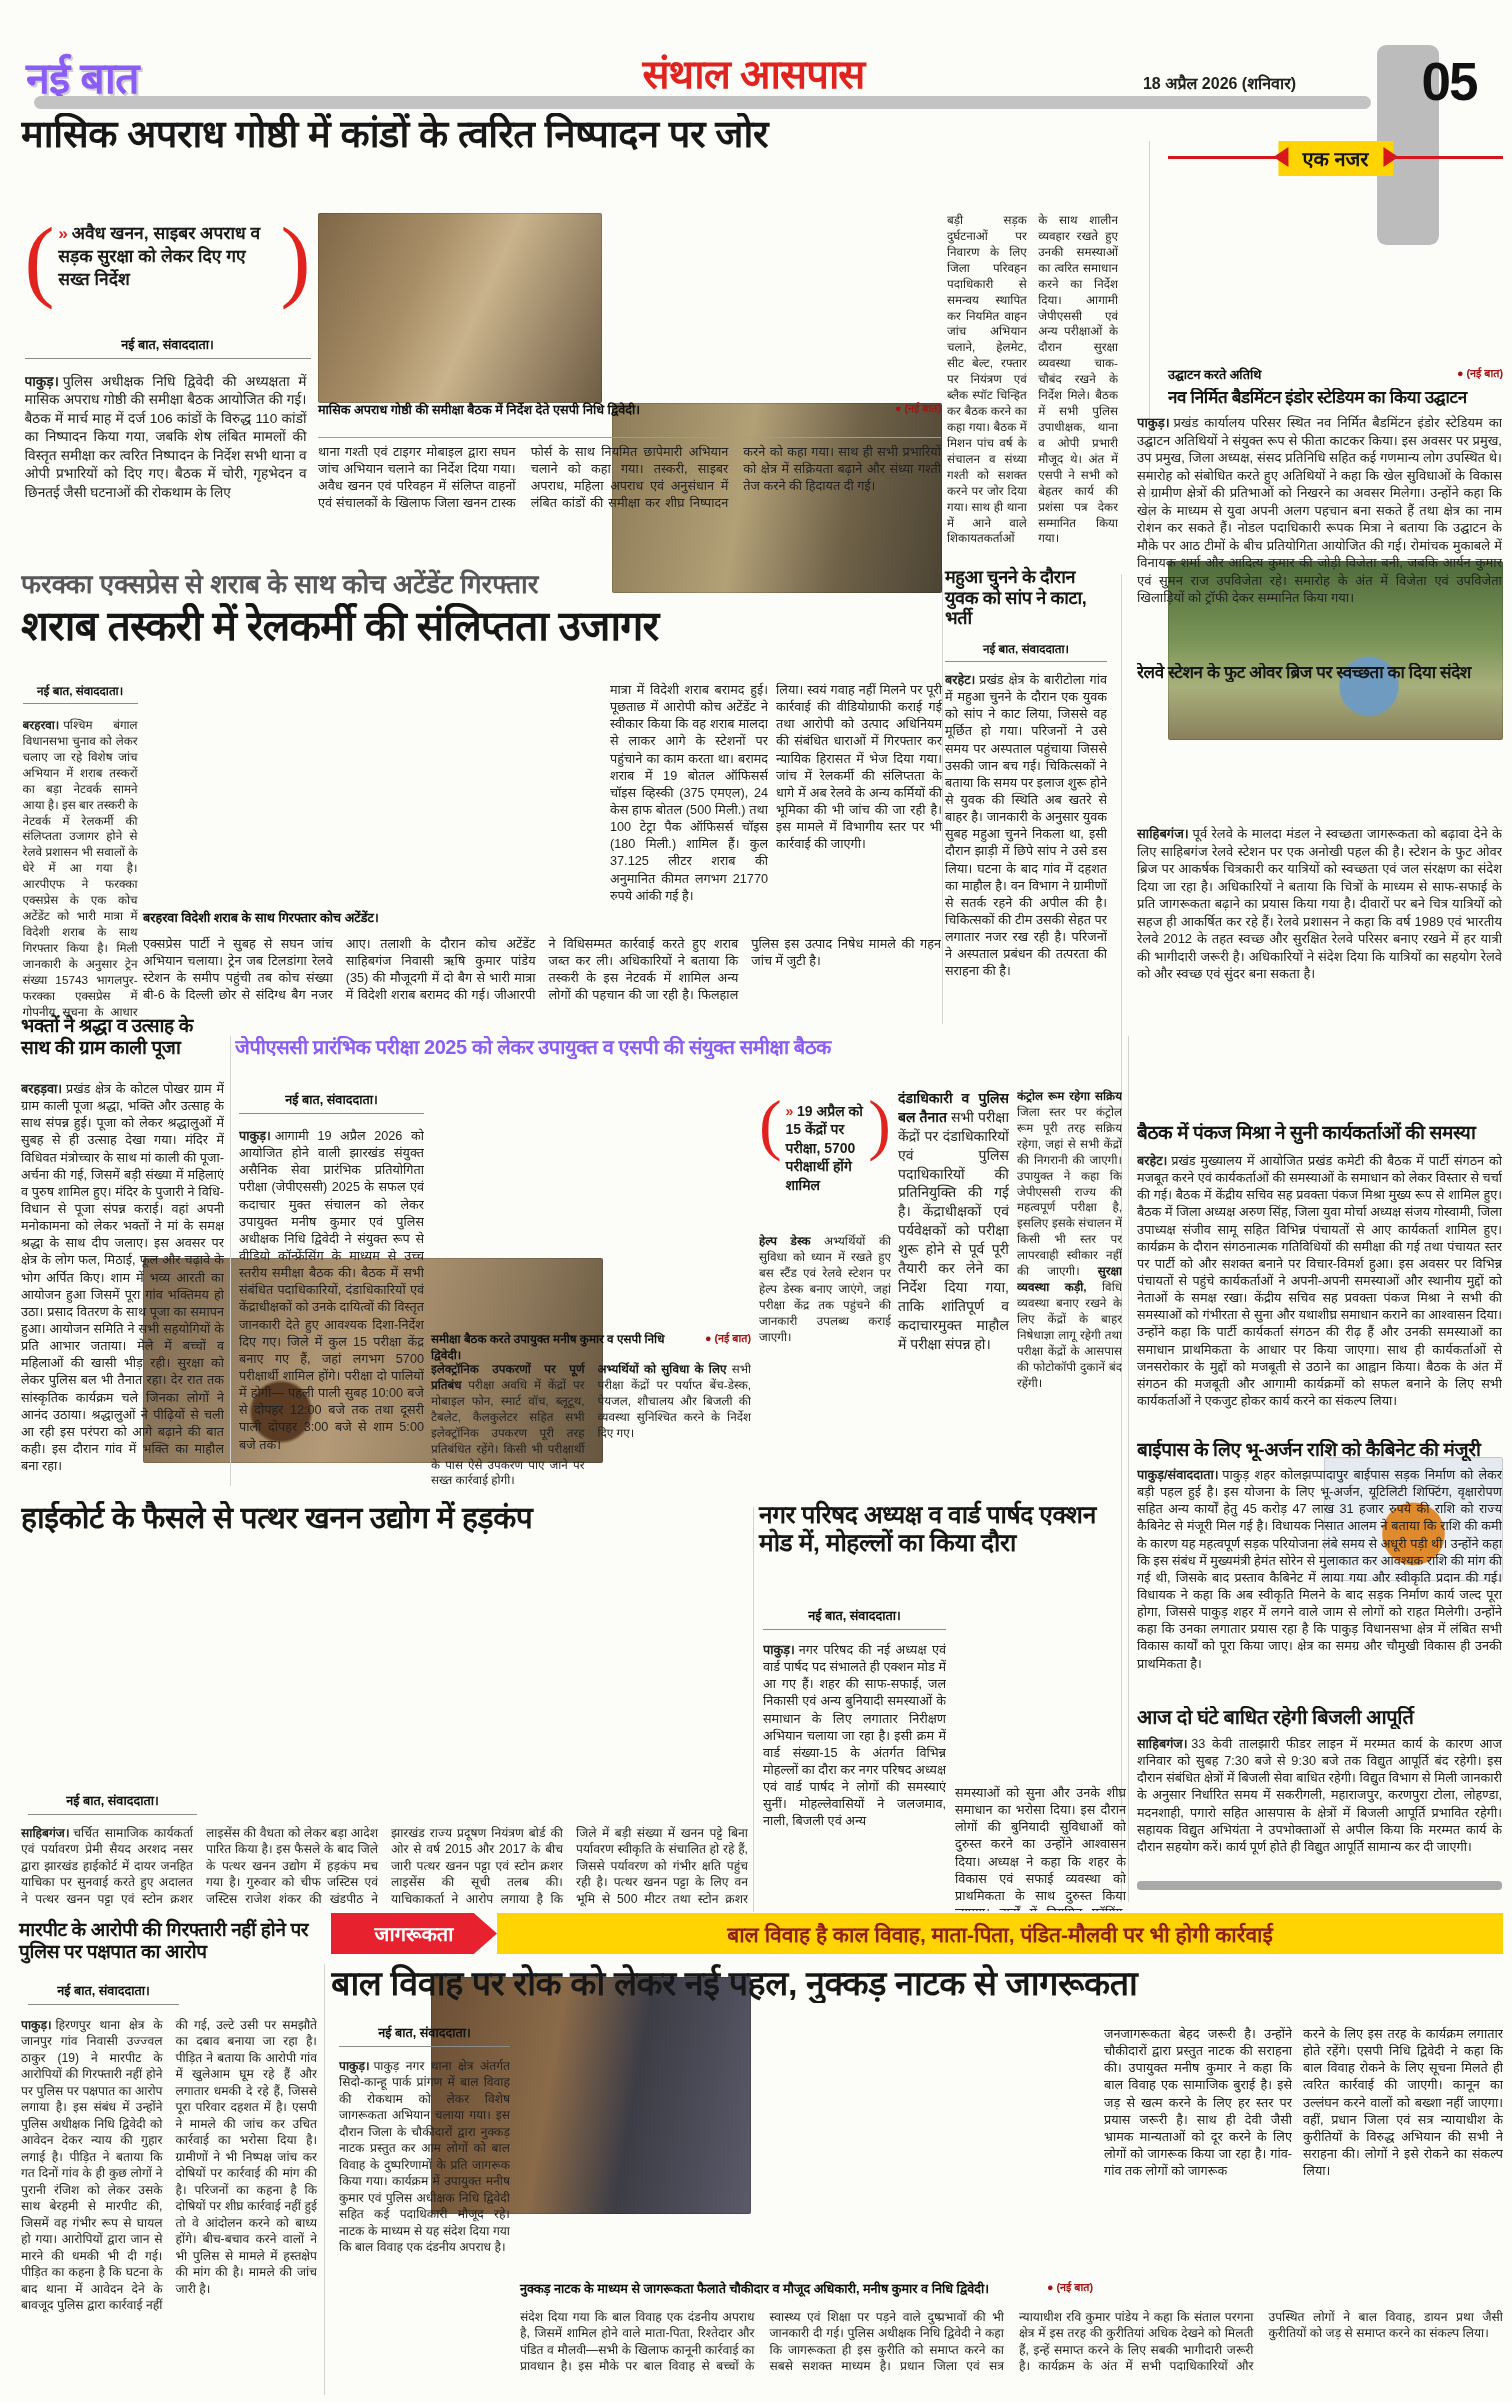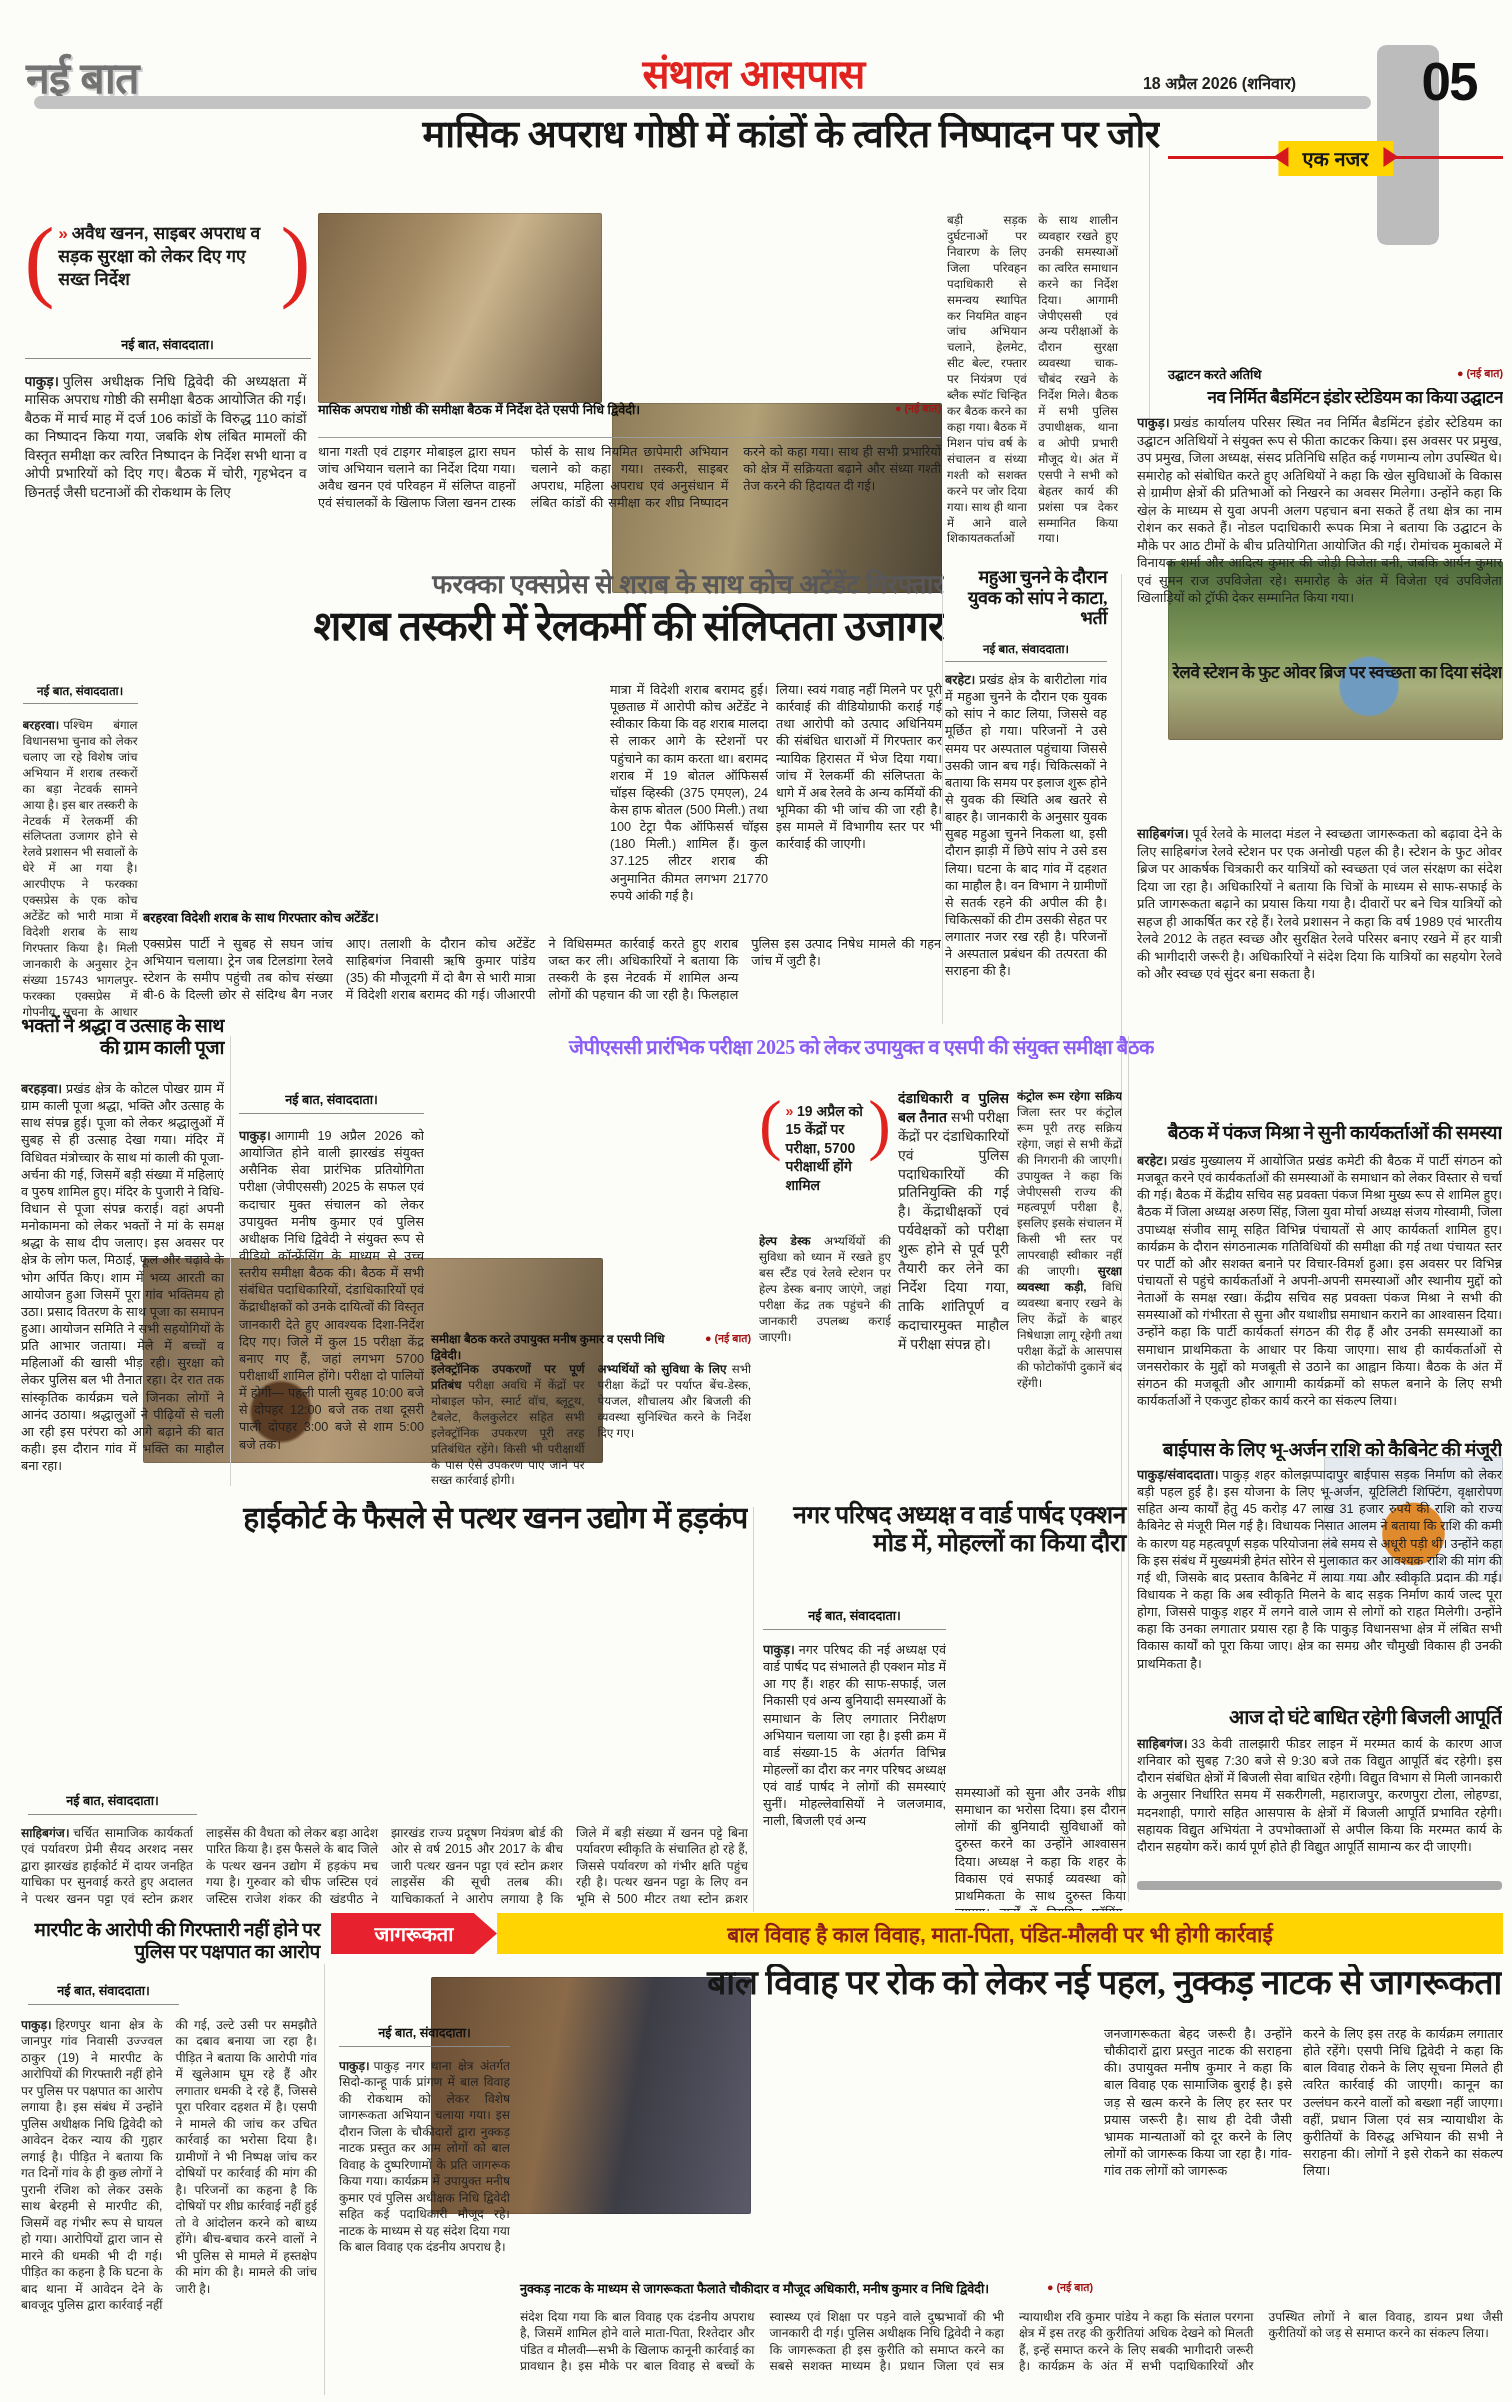--- a/index.html
+++ b/index.html
@@ -1,34 +1,34 @@
 <!DOCTYPE html>
 <html style="font-size:15px"><head>
 <meta charset="utf-8">
 <style>
   html,body{margin:0;padding:0;background:#9a9a9a;}
   .page{position:relative;width:1512px;height:2402px;background:#fcfcf8;margin:0 auto;overflow:hidden;
         font-family:"Liberation Sans","DejaVu Sans",sans-serif;color:#1e1e1e;}
   .abs{position:absolute;}
   .hl{font-weight:800;color:#171717;line-height:1.14;letter-spacing:-0.4px;}
-  .center{text-align:right;font-family:Liberation Serif, serif;}
+  .center{text-align:left;}
   .nowrap{white-space:nowrap;overflow:hidden;}
   .bt{font-size:12.7px;line-height:1.35;text-align:justify;overflow:hidden;color:#222;}
   .bt .dl{font-weight:bold;margin-right:3.8px;}
   .byline{font-weight:700;font-size:12.7px;text-align:center;color:#101010;padding-bottom:4.7px;border-bottom:0.9px solid #8a8a8a;}
   .cap{font-weight:700;font-size:12.7px;color:#0e0e0e;}
   .credit{font-size:10.8px;font-weight:700;color:#a31515;white-space:nowrap;}
   .caprow{display:flex;justify-content:space-between;align-items:flex-start;gap:8px;}
   .photo{position:relative;overflow:hidden;border-radius:1.9px;box-shadow:0 0 0 0.9px rgba(0,0,0,.15) inset;}
   .vline{position:absolute;width:0.9px;background:#d2d2d2;}
   .hr{position:absolute;height:0.9px;background:#9c9c9c;}
   .graybar{position:absolute;background:#a8a8a8;border-radius:3.8px;}
   .subh{font-weight:800;color:#151515;}
   
-  #mast-paper{left:26px;top:47px;width:226px;font-size:43px;font-weight:800;color:#737373;
+  #mast-paper{left:26px;top:47px;width:226px;font-size:43px;font-weight:800;color:#8b5cf6;
               text-shadow:1.9px 1.9px 0 #cfcfcf;letter-spacing:-0.9px;}
   #mast-edition{left:471px;top:45px;width:565px;font-size:40px;font-weight:800;color:#e0231e;text-align:center;letter-spacing:-0.9px;}
   #mast-date{left:1083px;top:72px;width:273px;font-size:16px;font-weight:700;text-align:center;color:#222;}
   #mast-bar{left:34px;top:96px;width:1337px;height:13px;background:#c3c3c3;border-radius:7.5px;}
   #pageno-strip{left:1377px;top:45px;width:62px;height:200px;background:#bcbcbc;border-radius:9.4px;}
   #pageno{left:1377px;top:51px;width:62px;font-size:53px;font-weight:800;color:#111;text-align:center;letter-spacing:-1.9px;margin-left:41px;}
   
   #a1-hl{left:21px;top:113px;width:1139px;font-size:38px;}
   #a1-pq{left:24.5px;top:213px;width:286px;height:115px;display:flex;}
   .pq-par{color:#e0231e;font-family:"Liberation Serif","DejaVu Serif",serif;font-size:90px;line-height:1.05;font-weight:400;}

